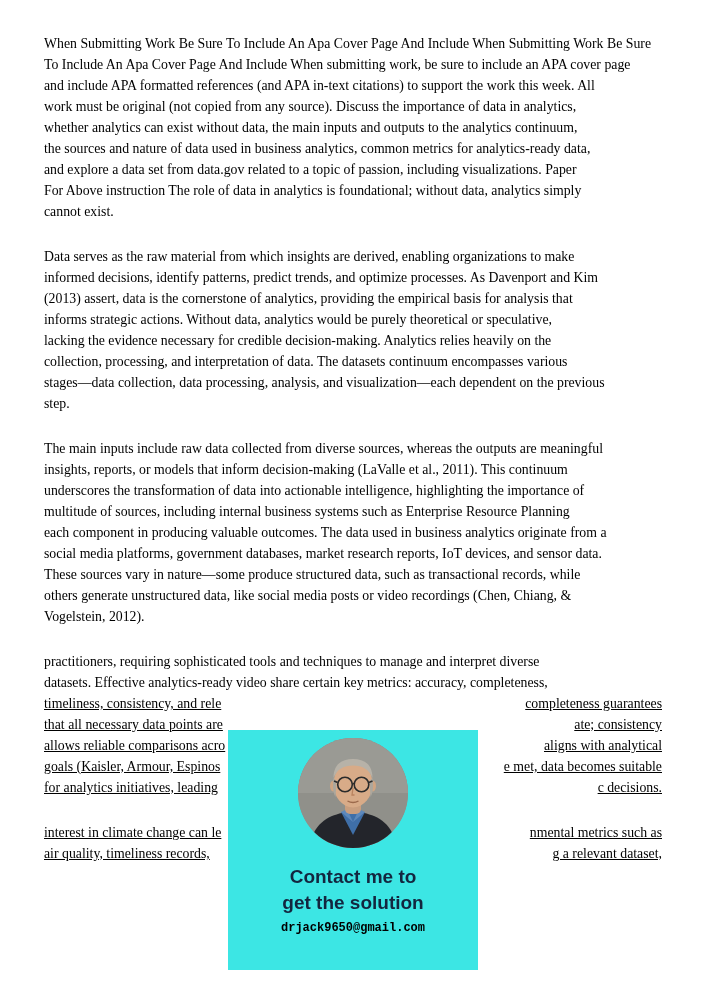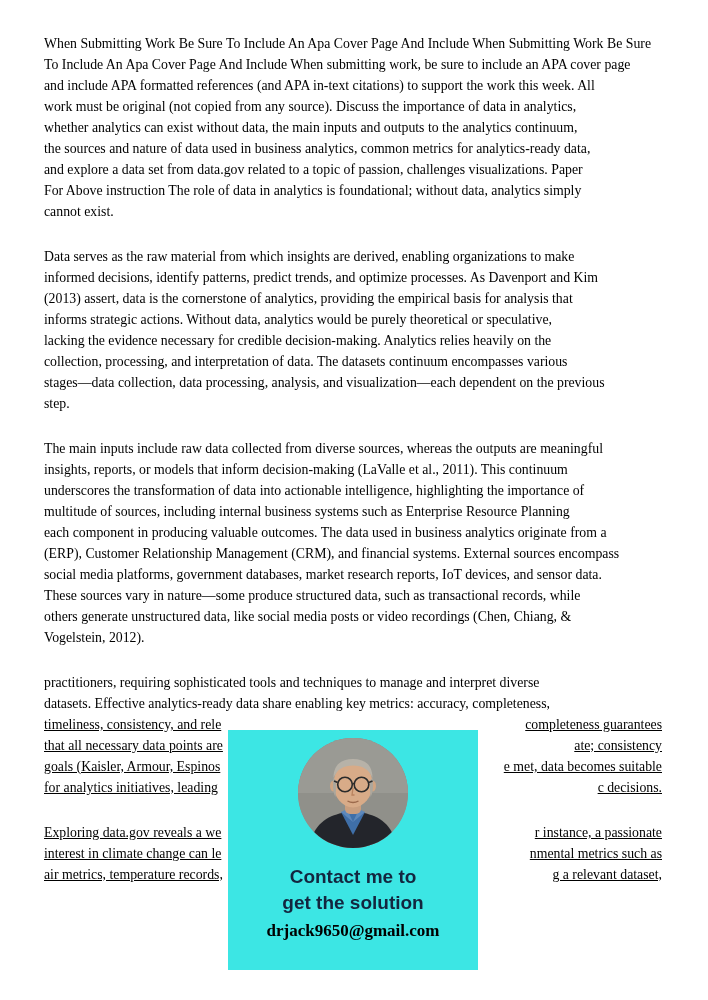--- a/index.html
+++ b/index.html
@@ -54,41 +54,41 @@
     margin-top: 16px;
     font-family: "Liberation Sans", sans-serif;
     font-weight: bold;
     font-size: 19px;
     line-height: 26px;
     color: #13263f;
     text-align: center;
   }
   .contact-email {
     margin-top: 5px;
-    font-family: Liberation Serif, serif;
+    font-family: Liberation Mono, monospace;
     font-weight: bold;
-    font-size: 17px;
+    font-size: 12px;
     color: #000000;
     text-align: center;
   }
 </style>
 </head>
 <body>
 
 <div class="page" style="background: rgb(255, 255, 255); color: rgb(0, 0, 0);">
   <div class="content">
 
     <div class="para">
       <div class="line">When Submitting Work Be Sure To Include An Apa Cover Page And Include When Submitting Work Be Sure</div>
       <div class="line">To Include An Apa Cover Page And Include When submitting work, be sure to include an APA cover page</div>
       <div class="line">and include APA formatted references (and APA in-text citations) to support the work this week. All</div>
       <div class="line">work must be original (not copied from any source). Discuss the importance of data in analytics,</div>
       <div class="line">whether analytics can exist without data, the main inputs and outputs to the analytics continuum,</div>
       <div class="line">the sources and nature of data used in business analytics, common metrics for analytics-ready data,</div>
-      <div class="line">and explore a data set from data.gov related to a topic of passion, challenges visualizations. Paper</div>
+      <div class="line">and explore a data set from data.gov related to a topic of passion, including visualizations. Paper</div>
       <div class="line">For Above instruction The role of data in analytics is foundational; without data, analytics simply</div>
       <div class="line">cannot exist.</div>
     </div>
 
     <div class="para">
       <div class="line">Data serves as the raw material from which insights are derived, enabling organizations to make</div>
       <div class="line">informed decisions, identify patterns, predict trends, and optimize processes. As Davenport and Kim</div>
       <div class="line">(2013) assert, data is the cornerstone of analytics, providing the empirical basis for analysis that</div>
       <div class="line">informs strategic actions. Without data, analytics would be purely theoretical or speculative,</div>
       <div class="line">lacking the evidence necessary for credible decision-making. Analytics relies heavily on the</div>
@@ -96,59 +96,58 @@
       <div class="line">stages—data collection, data processing, analysis, and visualization—each dependent on the previous</div>
       <div class="line">step.</div>
     </div>
 
     <div class="para">
       <div class="line">The main inputs include raw data collected from diverse sources, whereas the outputs are meaningful</div>
       <div class="line">insights, reports, or models that inform decision-making (LaValle et al., 2011). This continuum</div>
       <div class="line">underscores the transformation of data into actionable intelligence, highlighting the importance of</div>
       <div class="line">multitude of sources, including internal business systems such as Enterprise Resource Planning</div>
       <div class="line">each component in producing valuable outcomes. The data used in business analytics originate from a</div>
-      <div class="line">(ERP), Customer Relationship Management (CRM), and financial systems. External sources encompass</div>
       <div class="line">social media platforms, government databases, market research reports, IoT devices, and sensor data.</div>
       <div class="line">These sources vary in nature—some produce structured data, such as transactional records, while</div>
       <div class="line">others generate unstructured data, like social media posts or video recordings (Chen, Chiang, &amp;</div>
       <div class="line">Vogelstein, 2012).</div>
     </div>
 
     <div class="para">
       <div class="line">practitioners, requiring sophisticated tools and techniques to manage and interpret diverse</div>
-      <div class="line">datasets. Effective analytics-ready data share enabling key metrics: accuracy, completeness,</div>
+      <div class="line">datasets. Effective analytics-ready video share certain key metrics: accuracy, completeness,</div>
       <div class="line split">
         <span>timeliness, consistency, and rele</span>
         <span>completeness guarantees</span>
       </div>
       <div class="line split">
         <span>that all necessary data points are</span>
         <span>ate; consistency</span>
+      </div>
+      <div class="line split">
+        <span>allows reliable comparisons acro</span>
+        <span>aligns with analytical</span>
       </div>
       <div class="line split">
         <span>goals (Kaisler, Armour, Espinos</span>
         <span>e met, data becomes suitable</span>
       </div>
       <div class="line split">
         <span>for analytics initiatives, leading</span>
         <span>c decisions.</span>
       </div>
     </div>
 
     <div class="para">
       <div class="line split">
-        <span>Exploring data.gov reveals a we</span>
-        <span>r instance, a passionate</span>
-      </div>
-      <div class="line split">
         <span>interest in climate change can le</span>
         <span>nmental metrics such as</span>
       </div>
       <div class="line split">
-        <span>air metrics, temperature records,</span>
+        <span>air quality, timeliness records,</span>
         <span>g a relevant dataset,</span>
       </div>
     </div>
 
   </div>
 
   <div class="contact-card" style="background: rgb(60, 230, 228);">
     <div class="photo-circle">
       <svg viewBox="0 0 110 110" xmlns="http://www.w3.org/2000/svg">
         <rect width="110" height="110" fill="#90908a"></rect>

